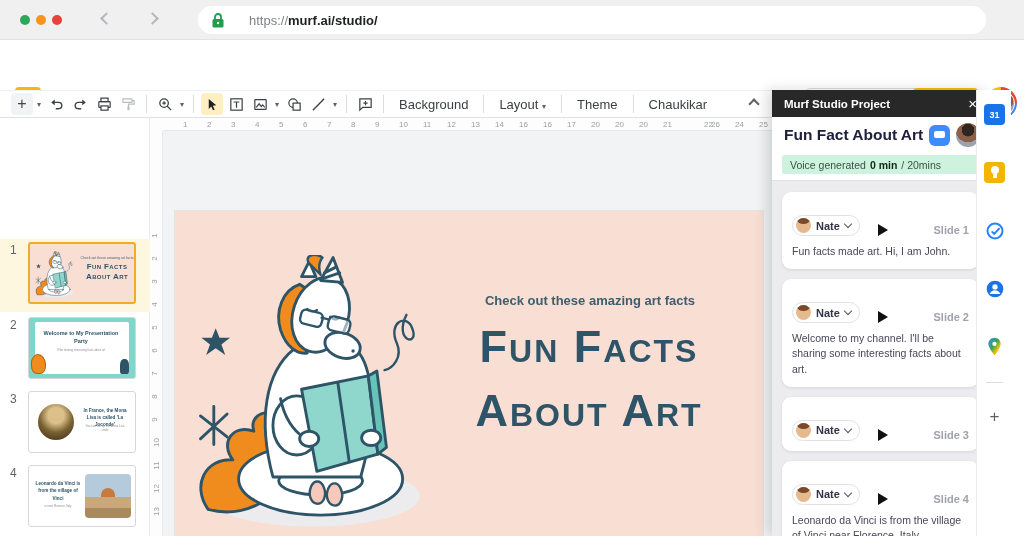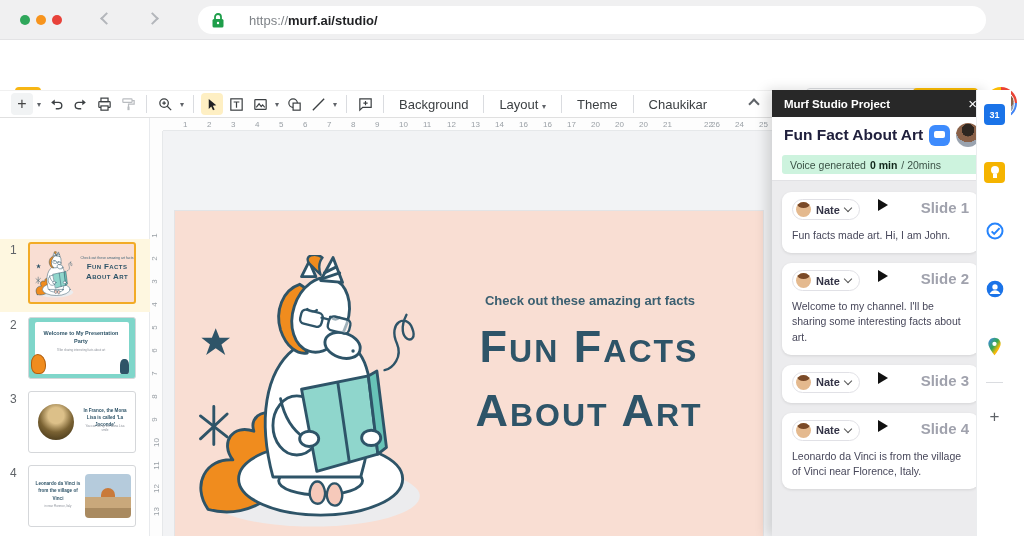--- a/index.html
+++ b/index.html
@@ -95,28 +95,28 @@
   .murf-close { color:#fff; font-size:15px; line-height:1; }
   .murf-top { position:absolute; left:0; top:27px; width:217px; height:64px; background:#fff; border-bottom:1px solid #e2e2e5; }
   .murf-proj-title { position:absolute; left:12px; top:9px; font-size:15.5px; font-weight:700; color:#20203d; }
   .murf-chat { position:absolute; left:157px; top:8px; width:21px; height:21px; background:#3d8bfd; border-radius:6px; }
   .murf-chat::after { content:""; position:absolute; left:5px; top:6px; width:11px; height:7px; border-radius:2px; background:#fff; }
   .murf-ava { position:absolute; left:184px; top:6px; width:24px; height:24px; border-radius:50%; background:radial-gradient(circle at 50% 30%, #2e2620 0 30%, #8a6148 31% 58%, #9aa3af 59% 100%); }
   .voice-pill { position:absolute; left:10px; top:38px; width:197px; height:19px; background:#cdf3de; border-radius:3px; display:flex; align-items:center; padding-left:8px; font-size:10.5px; color:#3c5247; gap:4px; }
   .voice-pill b { color:#11271b; }
   .murf-body { position:absolute; left:0; top:91px; width:217px; height:355px; padding:11px 10px; display:flex; flex-direction:column; gap:10px; overflow:hidden; }
   .vcard { background:#fff; border-radius:9px; box-shadow:0 1px 3px rgba(0,0,0,.10); padding:7px 10px 10px; }
-  .vcard-head { display:flex; align-items:flex-start; }
+  .vcard-head { display:flex; align-items:flex-end;margin-top:16px; }
   .voice-sel { display:flex; align-items:center; gap:5px; border:1px solid #e1e1e6; border-radius:13px; padding:2px 8px 2px 3px; background:#fff; }
   .mini-ava { width:15px; height:15px; border-radius:50%; background:#e4b98e; position:relative; overflow:hidden; }
   .mini-ava::before { content:""; position:absolute; left:1px; top:-2px; width:13px; height:8px; border-radius:50%; background:#7a4a28; }
   .vc-name { font-size:11px; color:#333346; font-weight:600; }
   .vc-chev { width:6px; height:6px; border-left:1.6px solid #555; border-bottom:1.6px solid #555; transform:rotate(-45deg); margin-top:-3px; }
   .vc-play { width:0; height:0; border-left:10px solid #111; border-top:6px solid transparent; border-bottom:6px solid transparent; margin-left:18px; }
-  .vc-slide { margin-left:auto; font-size:15px; font-weight:600; color:#a0a2ad; }
+  .vc-slide { margin-left:auto; font-size:11px; font-weight:600; color:#a0a2ad; }
   .vc-text { margin-top:8px; font-size:10.5px; line-height:1.45; color:#47475a; }
 
   
   .gws { position:absolute; left:976px; top:90px; width:35px; height:446px; background:#fff; border-left:1px solid #ebedef; }
   .gws-item { position:absolute; left:7px; width:21px; height:21px; display:flex; align-items:center; justify-content:center; }
   .gcal { background:#1a73e8; border-radius:4px; color:#fff; font-size:9px; font-weight:700; }
   .gkeep { background:#f5b400; border-radius:4px; position:relative; }
   .gkeep::after { content:""; position:absolute; left:6.5px; top:4px; width:8px; height:8px; border-radius:50%; background:#fff; }
   .gkeep::before { content:""; position:absolute; left:8.5px; top:12px; width:4px; height:4px; background:#fff; }
   .gws-divider { position:absolute; left:9px; width:17px; height:1px; background:#dadce0; }

